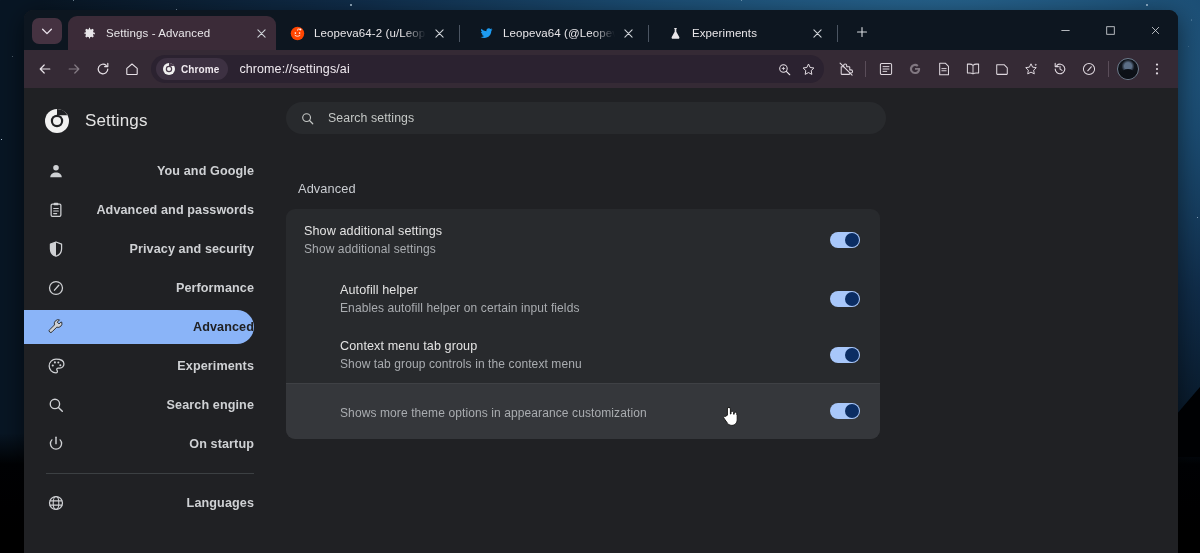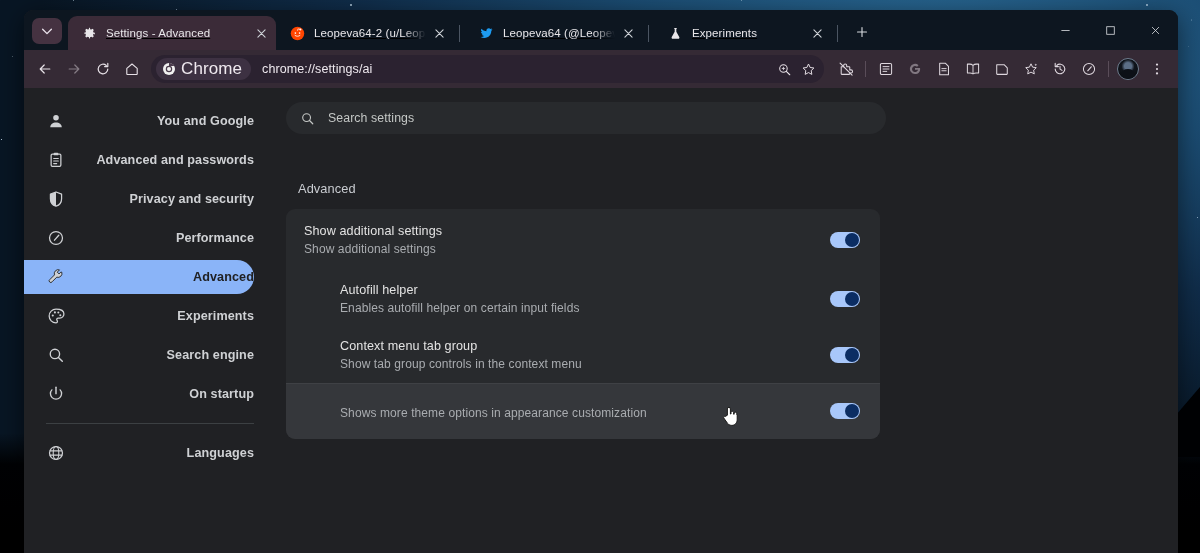--- a/index.html
+++ b/index.html
@@ -51,21 +51,21 @@
     padding-left: 6px;
   }
   .tabsearch {
     width: 30px; height: 26px; margin: 0 6px 6px 2px;
     background: #453241;
     border-radius: 7px;
     display: flex; align-items: center; justify-content: center;
     flex: none;
   }
   .tabsearch svg { width: 14px; height: 14px; }
-  .tabs { display: flex; align-items: flex-end; flex: none; text-decoration: underline; }
+  .tabs { display: flex; align-items: flex-end; flex: none; }
   .tab {
     height: 34px;
     display: flex; align-items: center;
     padding: 0 6px 0 13px;
     border-radius: 9px 9px 0 0;
     position: relative;
     flex: none;
   }
   .tab.active { background: #3b2b38; width: 208px; }
   .tab.inactive { width: 178px; }
@@ -125,21 +125,21 @@
     display: flex; align-items: center;
     padding: 0 4px 0 5px;
     min-width: 0;
   }
   .chip {
     height: 22px; display: flex; align-items: center;
     background: #3d3142; border-radius: 11px;
     padding: 0 9px 0 6px; flex: none;
   }
   .chip svg { width: 14px; height: 14px; margin-right: 5px; }
-  .chip span { font-size: 17px; color: #efe9ef; font-weight: normal; letter-spacing: .1px; }
+  .chip span { font-size: 10px; color: #efe9ef; font-weight: bold; letter-spacing: .1px; }
   .urltext {
     font-size: 12.5px; color: #efe9ef; margin-left: 11px;
     white-space: nowrap; overflow: hidden; flex: 1;
     letter-spacing: .1px;
   }
   .omnibox .obtn { width: 24px; height: 24px; display: flex; align-items: center; justify-content: center; flex: none; }
   .omnibox .obtn svg { width: 15px; height: 15px; }
   .tbsep { width: 1px; height: 16px; background: #5a4d59; margin: 0 5px; flex: none; }
   .avatar {
     width: 22px; height: 22px; border-radius: 50%; flex: none;
@@ -541,20 +541,31 @@
         <circle cx="10" cy="4.4" r="1.4" fill="#ded7de"></circle>
         <circle cx="10" cy="10" r="1.4" fill="#ded7de"></circle>
         <circle cx="10" cy="15.6" r="1.4" fill="#ded7de"></circle>
       </svg>
     </div>
   </div>
 
   <div class="page">
 
     <div class="sidebar">
+      <div class="brand">
+        <div class="logo">
+          <svg viewBox="0 0 26 26">
+            <circle cx="13" cy="13" r="12" fill="#f1f1f1"></circle>
+            <circle cx="13" cy="13" r="6.2" fill="#202124"></circle>
+            <circle cx="13" cy="13" r="4" fill="#f1f1f1"></circle>
+            <path d="M13 1 A12 12 0 0 1 23.4 7.2 L13 7.2 Z" fill="#202124"></path>
+          </svg>
+        </div>
+        <div class="name">Settings</div>
+      </div>
       <div class="navlist" id="navlist">
           <div class="navitem">
             <span class="ico">
               <svg viewBox="0 0 20 20">
                 <circle cx="10" cy="6.3" r="3.1" fill="#cfd1d4"></circle>
                 <path d="M3.6 17c0-3.5 2.9-5.4 6.4-5.4s6.4 1.9 6.4 5.4z" fill="#cfd1d4"></path>
               </svg>
             </span>
             <span class="lbl">You and Google</span>
           </div>

